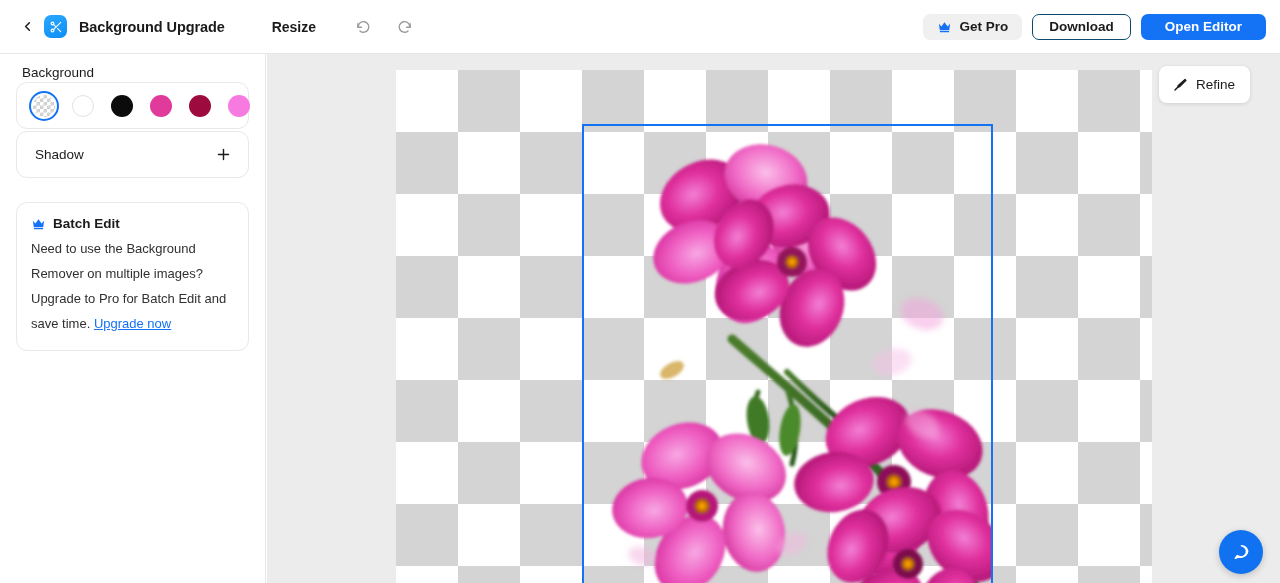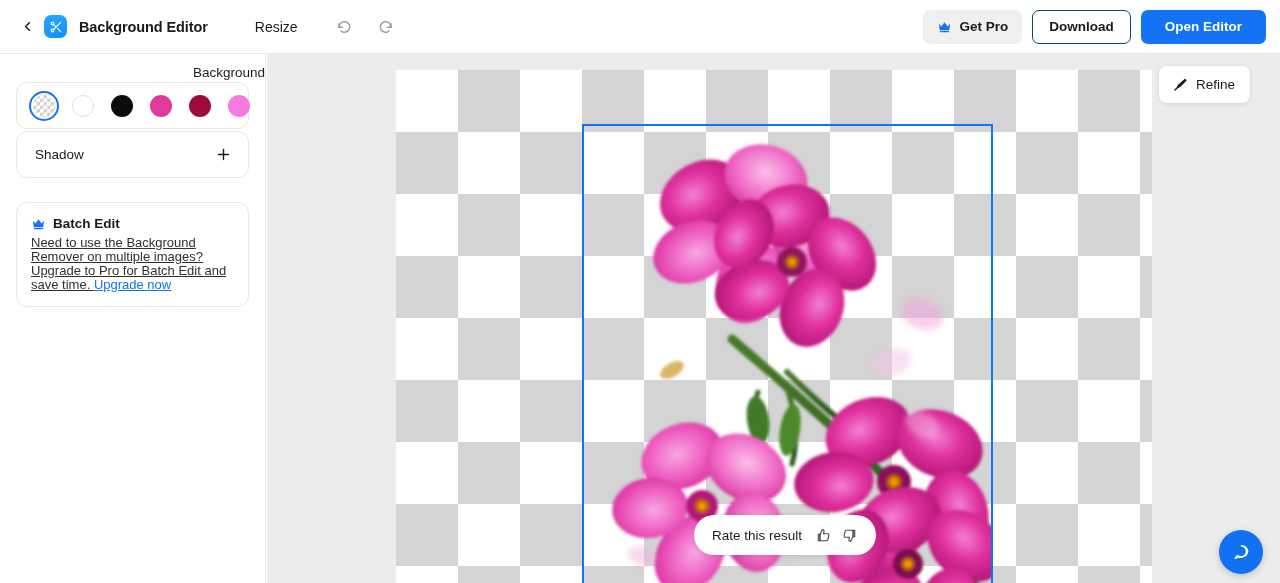--- a/index.html
+++ b/index.html
@@ -31,36 +31,36 @@
     background: linear-gradient(160deg, #2aa8ff 0%, #0d8ef5 100%);
     display: flex; align-items: center; justify-content: center;
   }
   .app-title {
     margin-left: 12px;
     font-size: 14.5px; font-weight: bold; color: #1b1b1b;
     letter-spacing: -0.1px;
   }
   .resize-btn {
     margin-left: 41px;
-    font-size: 14px; color: #1b1b1b; font-weight: normal;
+    font-size: 14px; color: #1b1b1b; font-weight: bold;
     cursor: pointer; padding: 4px 6px; border-radius: 5px;
   }
   .icon-btn {
     width: 30px; height: 30px; border-radius: 6px;
     display: flex; align-items: center; justify-content: center;
     cursor: pointer; color: #9a9a9a;
   }
   .undo-btn { margin-left: 26px; }
   .redo-btn { margin-left: 11px; }
   .header-right {
     margin-left: auto; margin-right: 14px;
     display: flex; align-items: center; gap: 10px;
   }
   .btn {
-    height: 34px; border-radius: 7px;
+    height: 26px; border-radius: 7px;
     display: flex; align-items: center; justify-content: center;
     font-size: 13.5px; font-weight: bold; cursor: pointer;
     padding: 0 16px; white-space: nowrap;
   }
   .btn-getpro {
     background: #f0f0f0; color: #1b1b1b;
     gap: 7px; padding: 0 14px;
   }
   .btn-download {
     background: #ffffff; color: #1b1b1b;
@@ -73,21 +73,21 @@
   
   .sidebar {
     position: absolute; left: 0; top: 54px;
     width: 266px; height: 529px;
     background: #ffffff;
     border-right: 1px solid #e7e7e7;
     padding: 0;
   }
   .section-label {
     margin: 11px 0 0 22px;
-    font-size: 13.5px; color: #1b1b1b; font-weight: normal; text-align: right;
+    font-size: 13.5px; color: #1b1b1b; font-weight: normal;
   }
   .panel {
     margin: 2px 16px 0 16px;
     border: 1px solid #e8e8e8;
     border-radius: 11px;
     background: #ffffff;
   }
   .swatch-panel {
     height: 47px;
     display: flex; align-items: center;
@@ -131,21 +131,21 @@
     border: 1px solid #e8e8e8;
     border-radius: 11px;
     padding: 13px 14px 14px 14px;
   }
   .batch-head {
     display: flex; align-items: flex-end; gap: 7px;
     margin-bottom: 5px;
   }
   .batch-title { font-size: 13.5px; color: #1b1b1b; font-weight: bold; }
   .batch-body {
-    font-size: 13px; line-height: 14px; color: #303030; text-decoration: underline;
+    font-size: 13px; line-height: 25px; color: #303030;
   }
   .batch-link {
     color: #1472f5; text-decoration: underline; cursor: pointer;
   }
 
   
   .canvas {
     position: absolute; left: 267px; top: 54px;
     width: 1013px; height: 529px;
     background: #ececec;
@@ -220,21 +220,21 @@
   <div class="app-icon">
     <svg width="14" height="14" viewBox="0 0 24 24" fill="none" stroke="#ffffff" stroke-width="2" stroke-linecap="round" stroke-linejoin="round">
       <circle cx="6" cy="6" r="2.4"></circle>
       <circle cx="6" cy="18" r="2.4"></circle>
       <line x1="20" y1="4" x2="8.1" y2="16.1"></line>
       <line x1="14.5" y1="14.5" x2="20" y2="20"></line>
       <line x1="8.1" y1="7.9" x2="11" y2="10.8"></line>
     </svg>
   </div>
 
-  <div class="app-title">Background Editor</div>
+  <div class="app-title">Background Upgrade</div>
 
   <div class="resize-btn">Resize</div>
 
   <div class="icon-btn undo-btn">
     <svg width="17" height="17" viewBox="0 0 24 24" fill="none" stroke="currentColor" stroke-width="1.9" stroke-linecap="round" stroke-linejoin="round">
       <path d="M4 8 L4 13 L9 13"></path>
       <path d="M4.5 12.8 A7.5 7.5 0 1 1 7 18.2"></path>
     </svg>
   </div>
 
@@ -424,34 +424,19 @@
   <div class="selection-box"></div>
 
   <div class="refine-btn">
     <svg width="16" height="16" viewBox="0 0 24 24" fill="none" stroke="#1b1b1b" stroke-width="1.8" stroke-linecap="round" stroke-linejoin="round">
       <path d="M19.5 3.6 L21 5.1 L11.4 14.7 L8.4 15.6 L9.3 12.6 Z" fill="#1b1b1b"></path>
       <path d="M8.6 15.4 L4.5 19.5" stroke-width="2.2"></path>
     </svg>
     <span>Refine</span>
   </div>
 
-  <div class="rate-pill">
-    <span class="rate-text">Rate this result</span>
-    <span class="rate-icon">
-      <svg width="17" height="17" viewBox="0 0 24 24" fill="none" stroke="currentColor" stroke-width="1.6" stroke-linejoin="round">
-        <path d="M7 10.5 L10.5 3.5 C12.2 3.5 13 4.7 12.7 6.2 L12 9.5 L17.8 9.5 C19 9.5 19.8 10.6 19.5 11.7 L18.2 17.6 C18 18.7 17.1 19.4 16 19.4 L7 19.4 Z"></path>
-        <path d="M7 10.5 L4.6 10.5 L4.6 19.4 L7 19.4 Z"></path>
-      </svg>
-    </span>
-    <span class="rate-icon">
-      <svg width="17" height="17" viewBox="0 0 24 24" fill="none" stroke="currentColor" stroke-width="1.6" stroke-linejoin="round">
-        <path d="M17 13.5 L13.5 20.5 C11.8 20.5 11 19.3 11.3 17.8 L12 14.5 L6.2 14.5 C5 14.5 4.2 13.4 4.5 12.3 L5.8 6.4 C6 5.3 6.9 4.6 8 4.6 L17 4.6 Z"></path>
-        <path d="M17 13.5 L19.4 13.5 L19.4 4.6 L17 4.6 Z"></path>
-      </svg>
-    </span>
-  </div>
 
   <div class="help-bubble">
     <svg width="21" height="21" viewBox="0 0 24 24" fill="none" stroke="#ffffff" stroke-width="1.8" stroke-linecap="round" stroke-linejoin="round">
       <path d="M12 4.2 A7.2 6.4 0 1 1 7.2 15.6 L5 18.6 L8.3 17.3 A7.2 6.4 0 0 0 12 4.2 Z"></path>
     </svg>
   </div>
 </div>
 
 </body></html>

